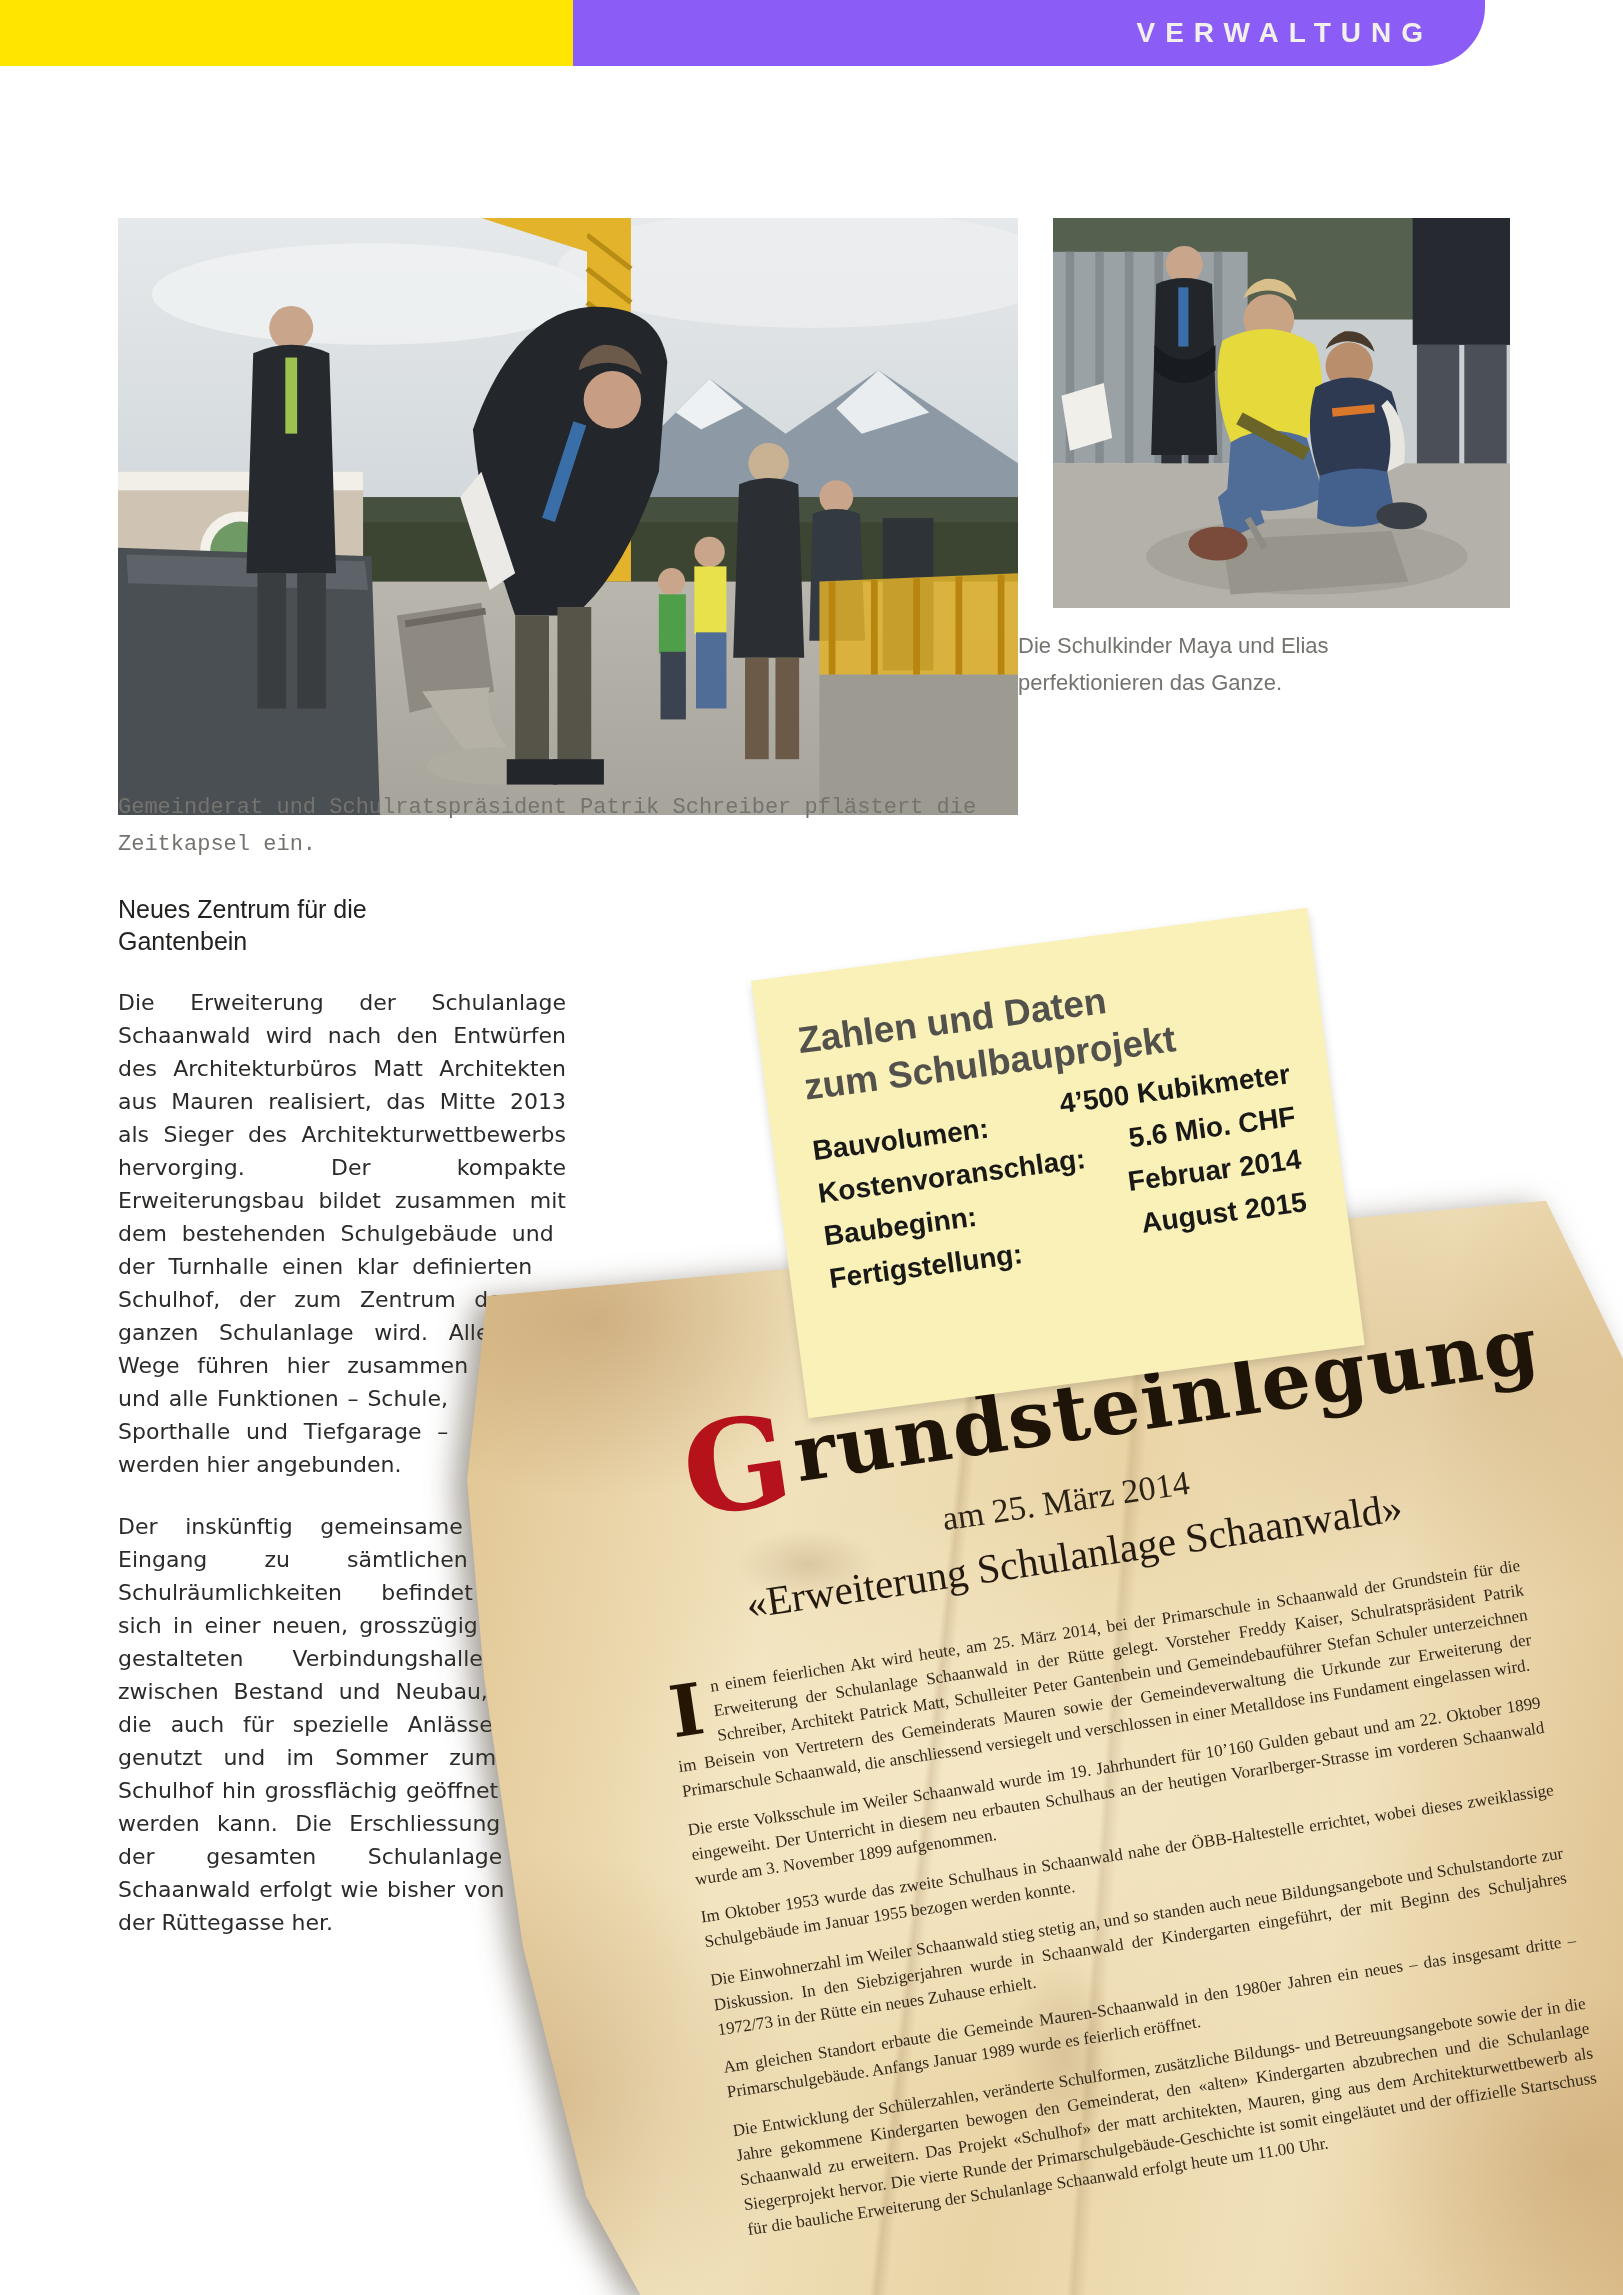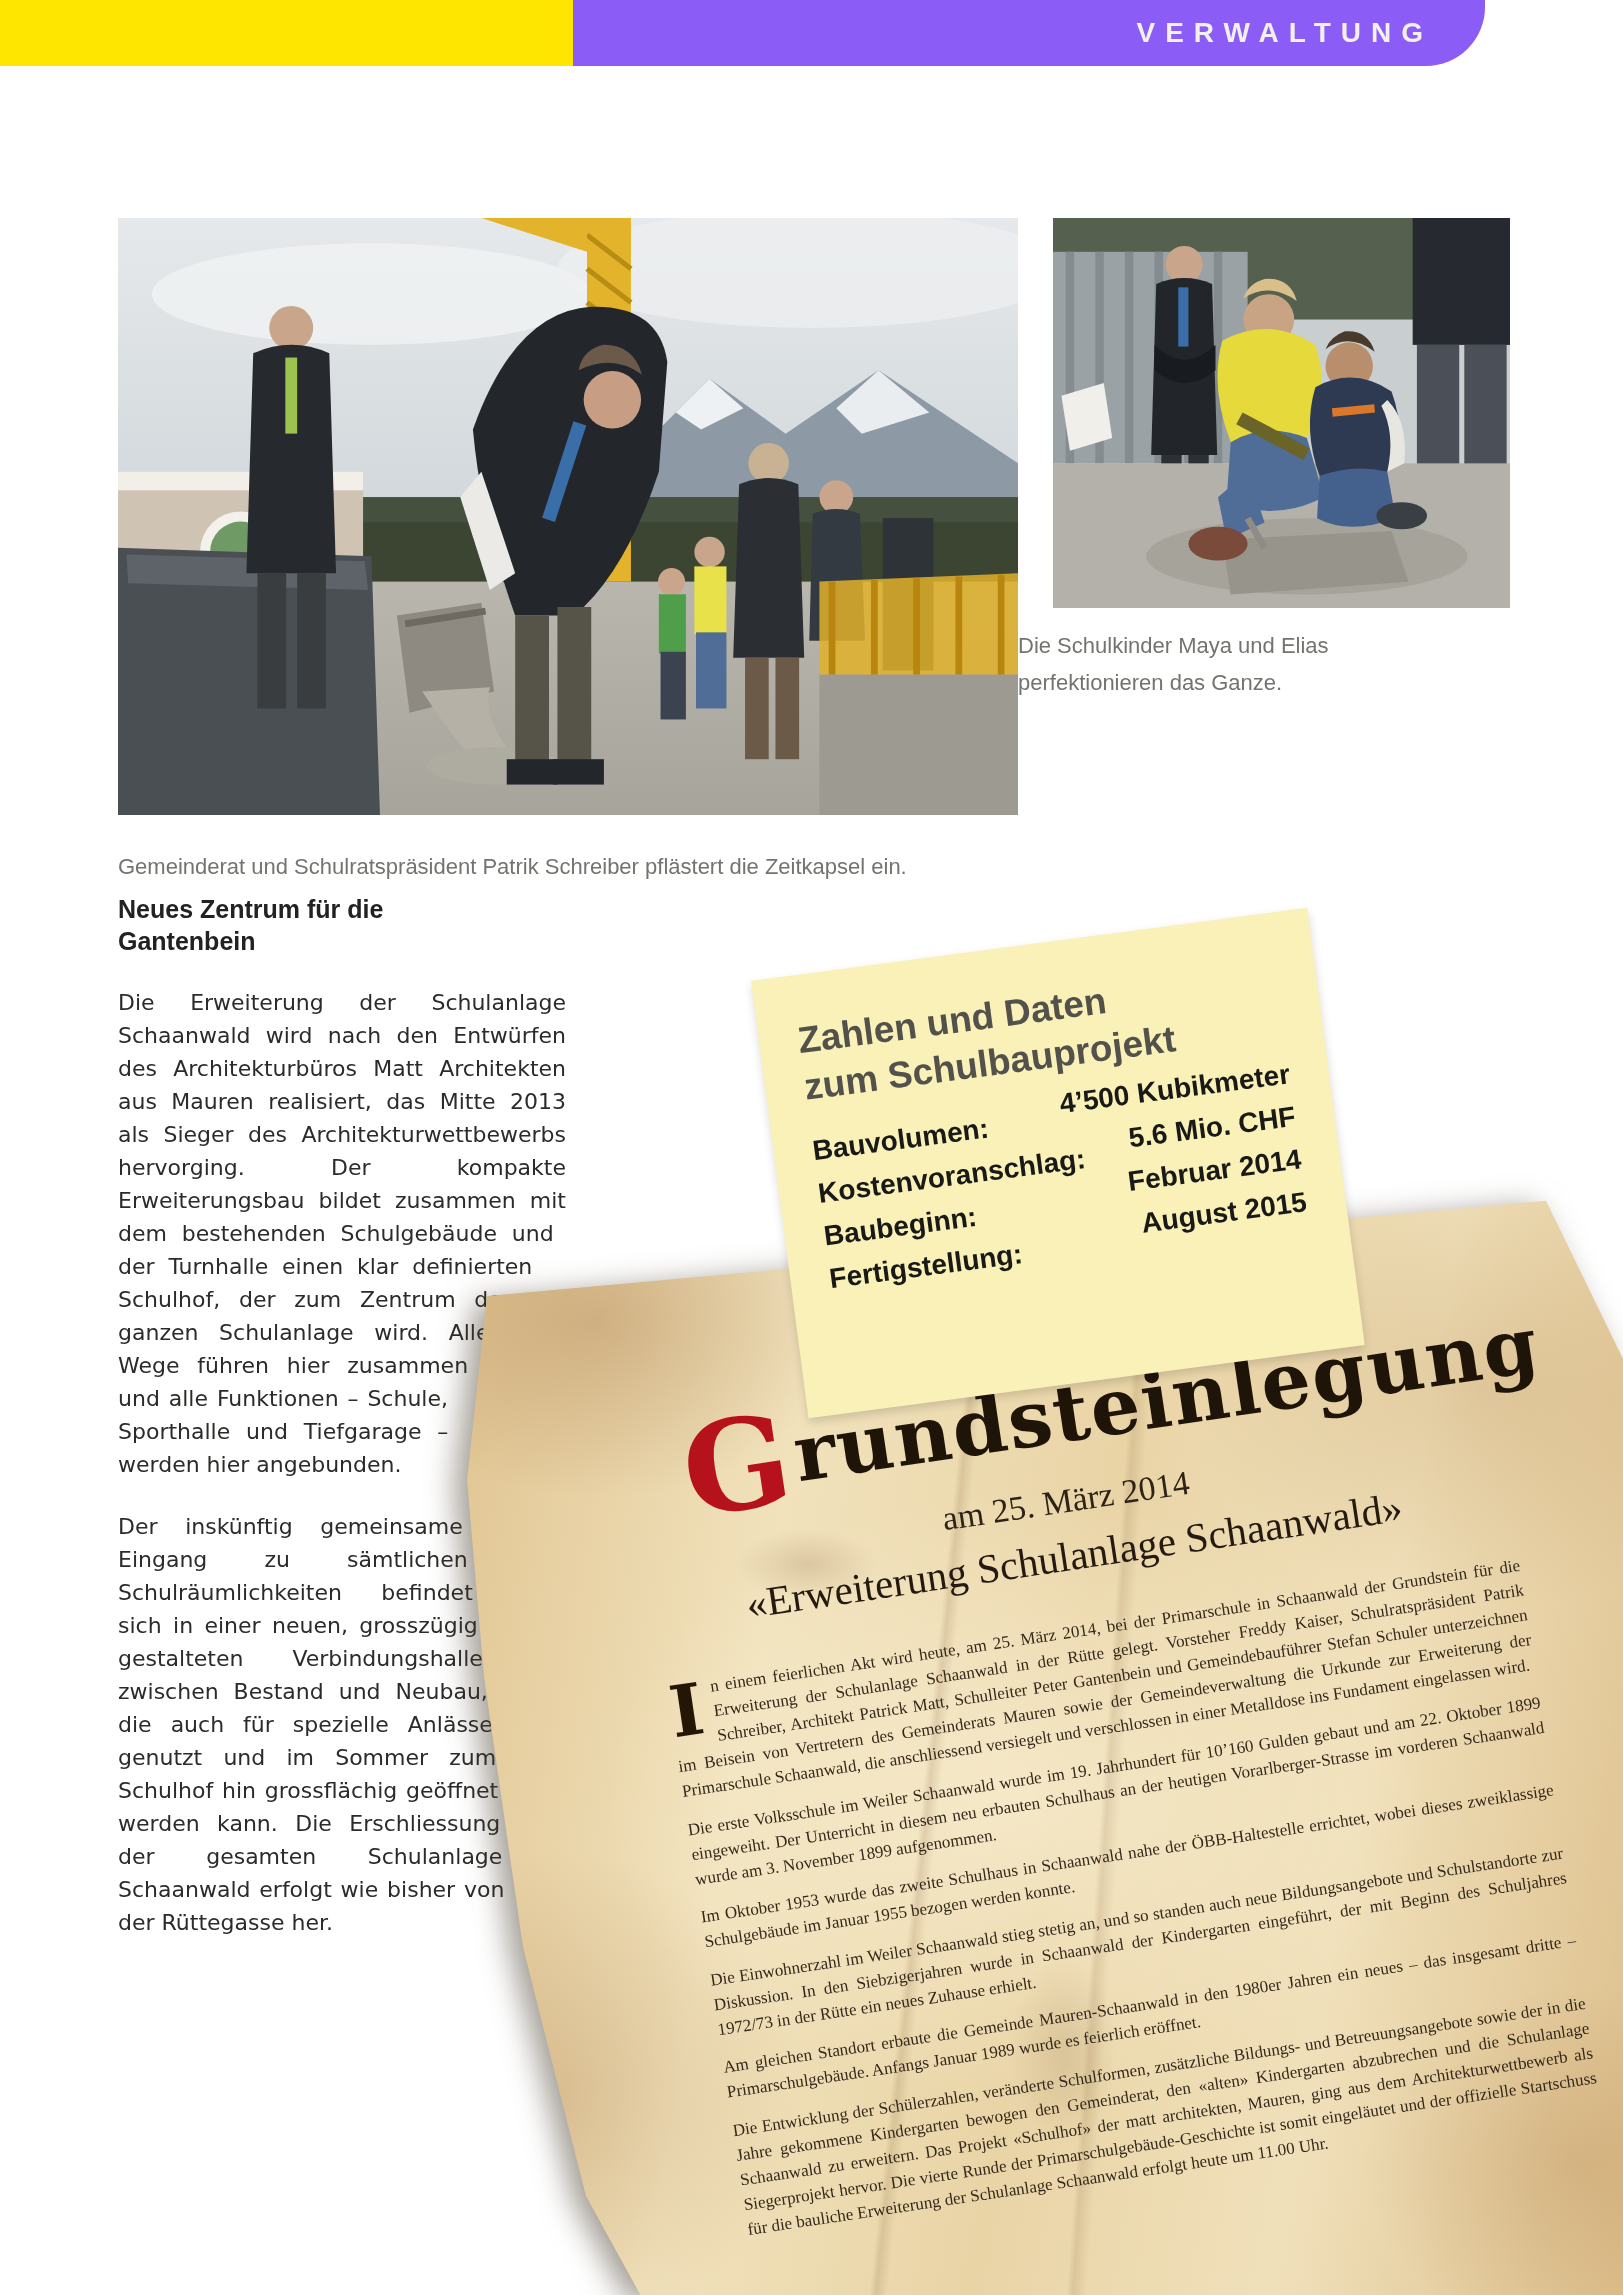--- a/index.html
+++ b/index.html
@@ -15,25 +15,25 @@
                 letter-spacing:10px; color:#f2f0ea; }
 
   
   .photo { position:absolute; overflow:hidden; }
   .photo-large { left:118px; top:218px; width:900px; height:597px; }
   .photo-small { left:1053px; top:218px; width:457px; height:390px; }
   .photo svg { display:block; width:100%; height:100%; }
 
   .caption { position:absolute; color:#75736e; font-size:22px; line-height:37px; }
   .caption-small { left:1018px; top:627px; width:440px; }
-  .caption-large { left:118px; top:848px; width:930px; }
+  .caption-large { left:118px; top:789px; width:930px;font-family:Liberation Mono, monospace; }
 
   
   .article { position:absolute; left:118px; top:893px; width:448px; height:1184px; }
-  .article h2 { font-size:25px; line-height:32px; font-weight:bold; color:#222220; }
+  .article h2 { font-size:25px; line-height:32px; font-weight:normal; color:#222220; }
   .wrap-spacer { float:right; width:118px; height:1133px;
                  shape-outside:polygon(118px 338px, 0px 520px, 47px 829px, 66px 1133px, 118px 1133px); }
   .article p { font-family:"DejaVu Sans", sans-serif; font-size:22px; line-height:33px;
                text-align:justify; color:#2b2b29; margin-top:29px; }
 
   
   .note { position:absolute; left:751px; top:981px; width:561px; height:441px;
           transform:rotate(-7.5deg); transform-origin:0 0; background:#f9f1b8;
           box-shadow:0 4.2px 10px rgba(0,0,0,0.15); padding:42px 39px; z-index:3; }
   .note-title { font-size:37px; line-height:47px; font-weight:bold; color:#53514b; }

